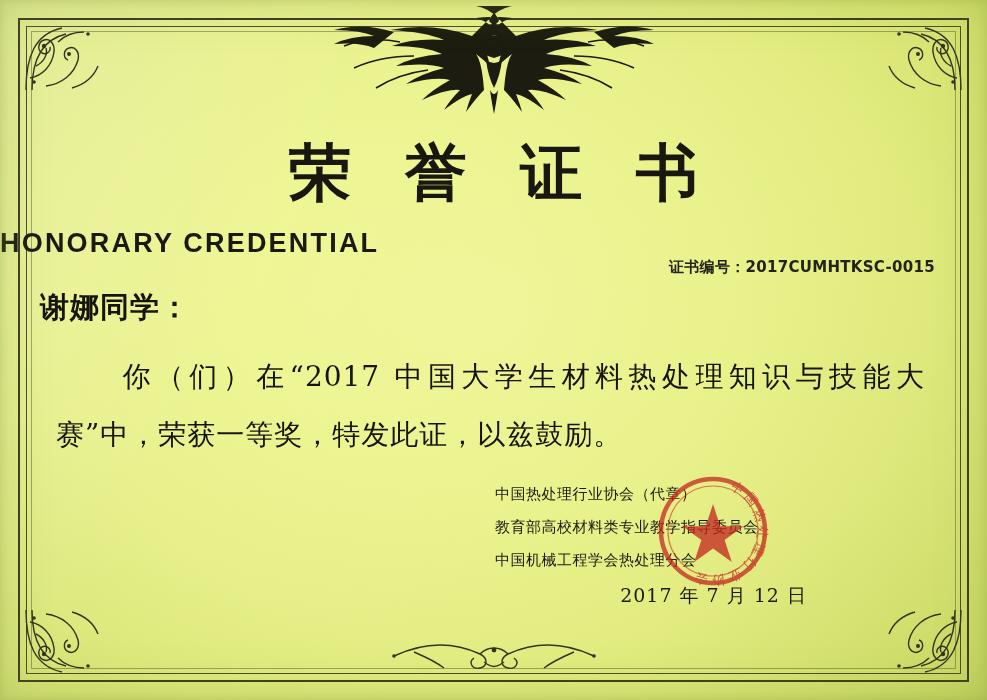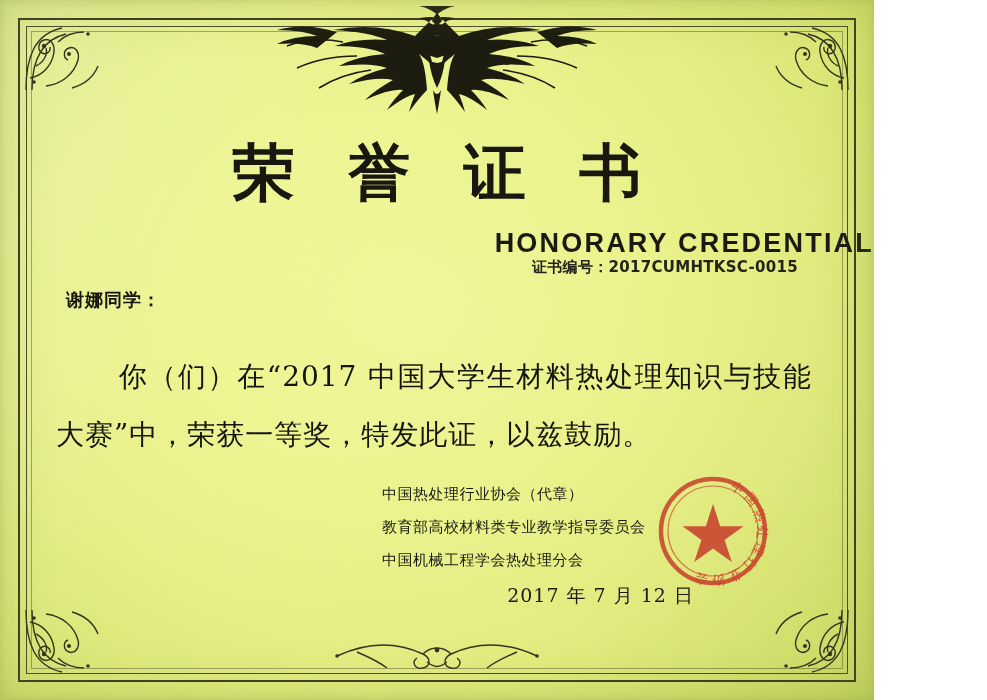--- a/index.html
+++ b/index.html
@@ -5,21 +5,21 @@
   html, body {
     margin: 0;
     padding: 0;
     background: #ffffff;
   }
   body {
     font-family: "Liberation Serif", serif;
   }
   .certificate {
     position: relative;
-    width: 874px;
+    width: 987px;
     height: 700px;
     overflow: hidden;
     background:
       radial-gradient(ellipse at 50% 45%, #f2f79a 0%, #edf58f 35%, #e6ef84 62%, #dbe775 82%, #cfdd68 100%);
   }
   
   .paper-tint {
     position: absolute;
     inset: 0;
     background:
@@ -113,43 +113,43 @@
     letter-spacing: 16px;
     color: #181810;
     text-indent: 16px;
     line-height: 1.05;
   }
   .title-en {
     position: absolute;
     top: 228px;
     left: 0;
     right: 0;
-    text-align: right;
+    text-align: left;
     font-family: "Liberation Sans", sans-serif;
     font-size: 27px;
     font-weight: 700;
     letter-spacing: 2.2px;
     color: #1a1a12;
   }
   .cert-no {
     position: absolute;
     top: 258px;
-    right: 76px;
+    right: 52px;
     font-family: "DejaVu Sans", "Liberation Sans", sans-serif;
     font-size: 15px;
     font-weight: 700;
     color: #23231a;
     letter-spacing: 0.3px;
   }
   .salutation {
     position: absolute;
     top: 288px;
-    left: 66px;
-    font-family: "DejaVu Serif", "Liberation Serif", serif;
-    font-size: 18px;
+    left: 40px;
+    font-family: "DejaVu Serif", "Liberation Serif", serif;
+    font-size: 29px;
     font-weight: 700;
     color: #15150e;
     letter-spacing: 1px;
   }
   .body-text {
     position: absolute;
     top: 348px;
     left: 56px;
     right: 62px;
     font-family: "DejaVu Serif", "Liberation Serif", serif;

